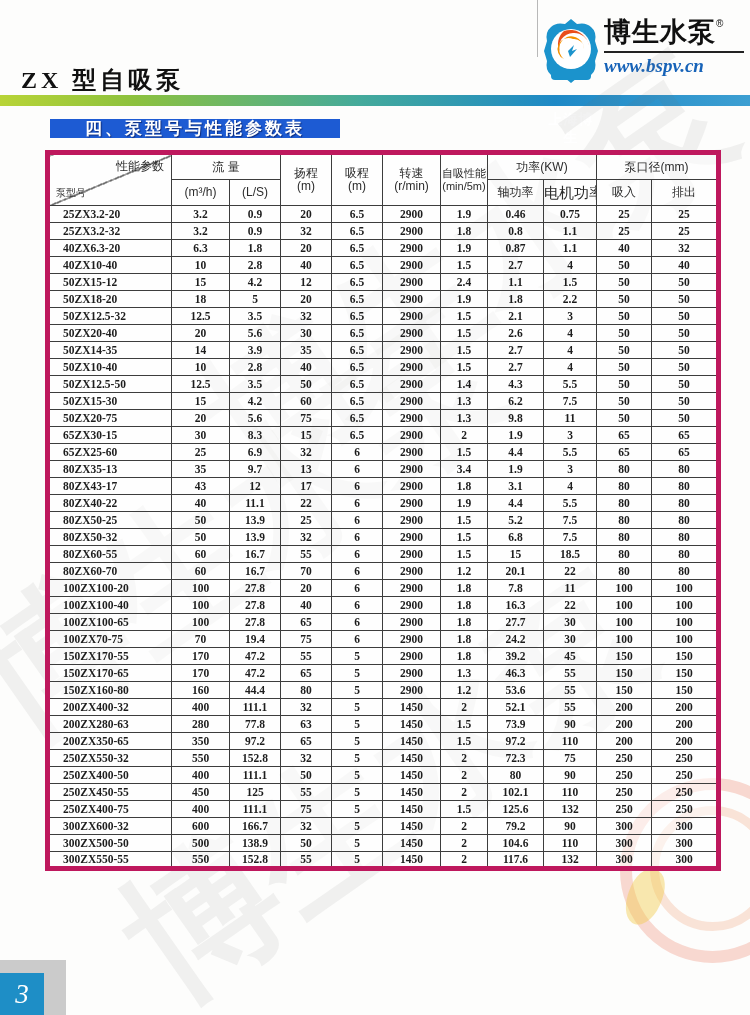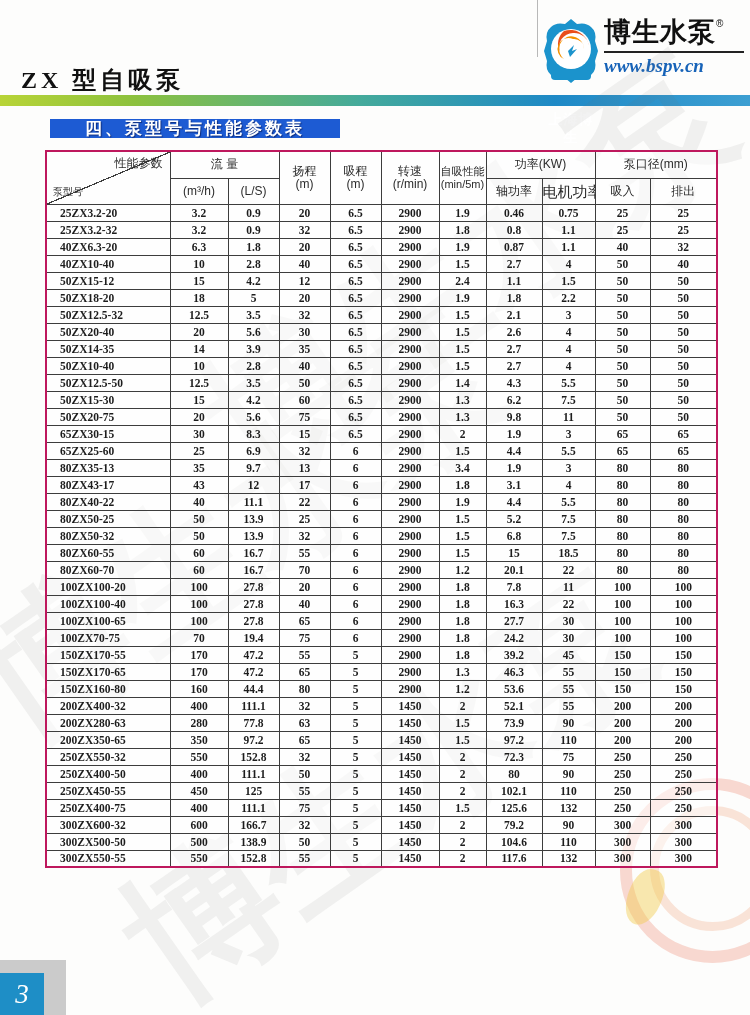--- a/index.html
+++ b/index.html
@@ -76,21 +76,21 @@
   .spec-table-wrap { position: absolute; left: 45px; top: 150px; z-index: 2; }
   table.spec {
     border-collapse: collapse; table-layout: fixed; width: 671px;
     background: rgba(255,255,255,0.55);
   }
   table.spec th, table.spec td {
     border: 1px solid #3d3d3d;
     text-align: center; vertical-align: middle;
     overflow: hidden; white-space: nowrap;
   }
-  table.spec { border: 2px solid #be185d; }
+  table.spec { border: 5px solid #be185d; }
   table.spec th {
     font-size: 12px; font-weight: normal; color: #2b2b2b; line-height: 13px;
   }
   tr.h1 th { height: 27px; }
   tr.h2 th { height: 26px; }
   table.spec td {
     height: 17px; font-family: "Liberation Serif", serif;
     font-weight: bold; font-size: 11.5px; color: #1d1d1d; padding: 0 2px;
   }
   table.spec td.model { text-align: left; padding-left: 13px; }

